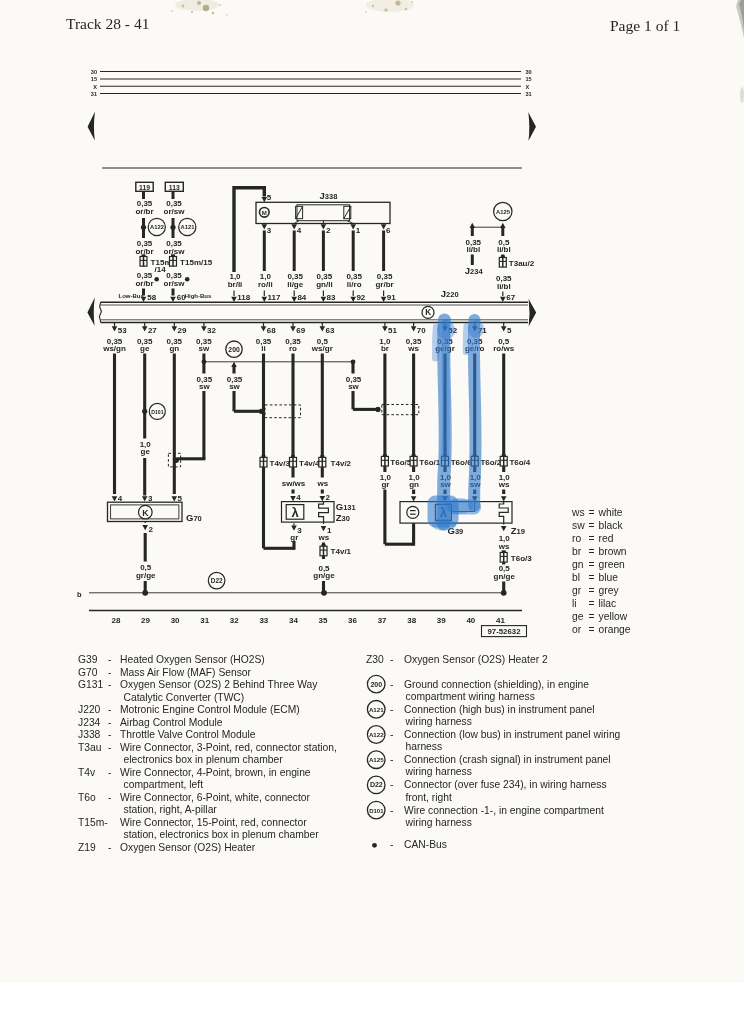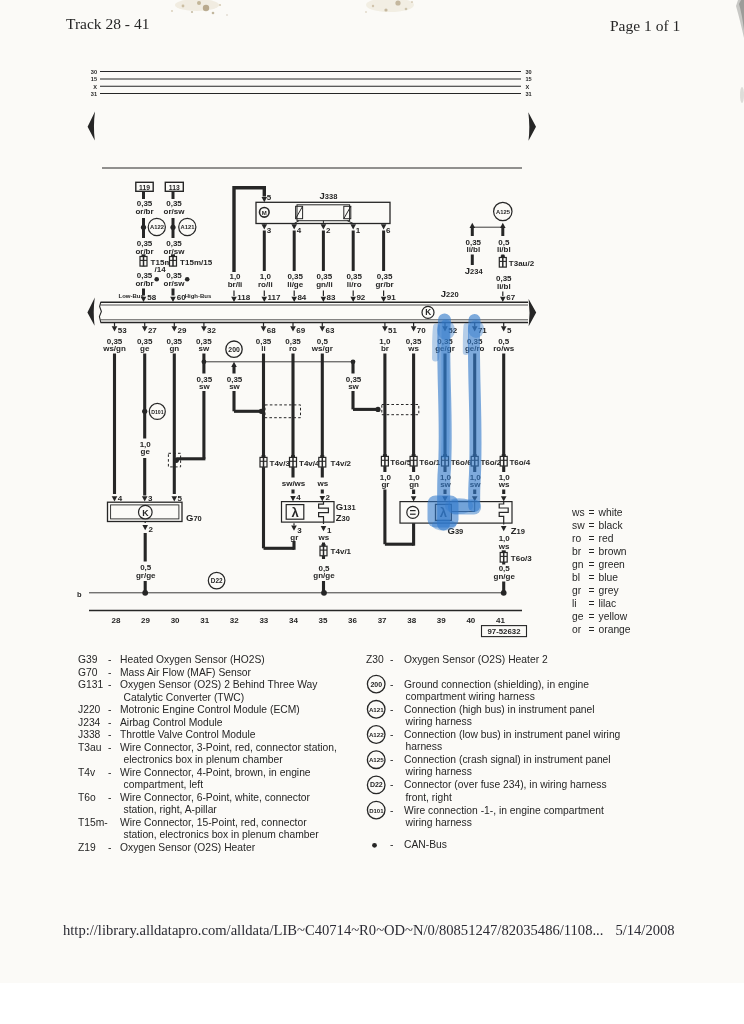--- a/index.html
+++ b/index.html
@@ -878,13 +878,12 @@
       </g>
 
 <g fill="#3079cb" stroke="none">
         <rect x="427.5" y="495.5" width="31" height="32" rx="8" opacity="0.58"></rect>
         <rect x="448" y="499.5" width="33" height="15" rx="7" opacity="0.5"></rect>
         <ellipse cx="444" cy="525" rx="12" ry="5.5" opacity="0.4"></ellipse>
         <ellipse cx="459" cy="506" rx="14" ry="8" opacity="0.35"></ellipse>
       </g>
 </svg>
 
-<div style="position:absolute;left:63px;top:922px;width:680px;font-family:&quot;Liberation Serif&quot;,serif;font-size:14.6px;color:#2a2a33;white-space:nowrap;">http://library.alldatapro.com/alldata/LIB~C40714~R0~OD~N/0/80851247/82035486/1108...<span style="display:inline-block;width:12px;"></span>5/14/2008</div>
 </div>
 </body></html>

